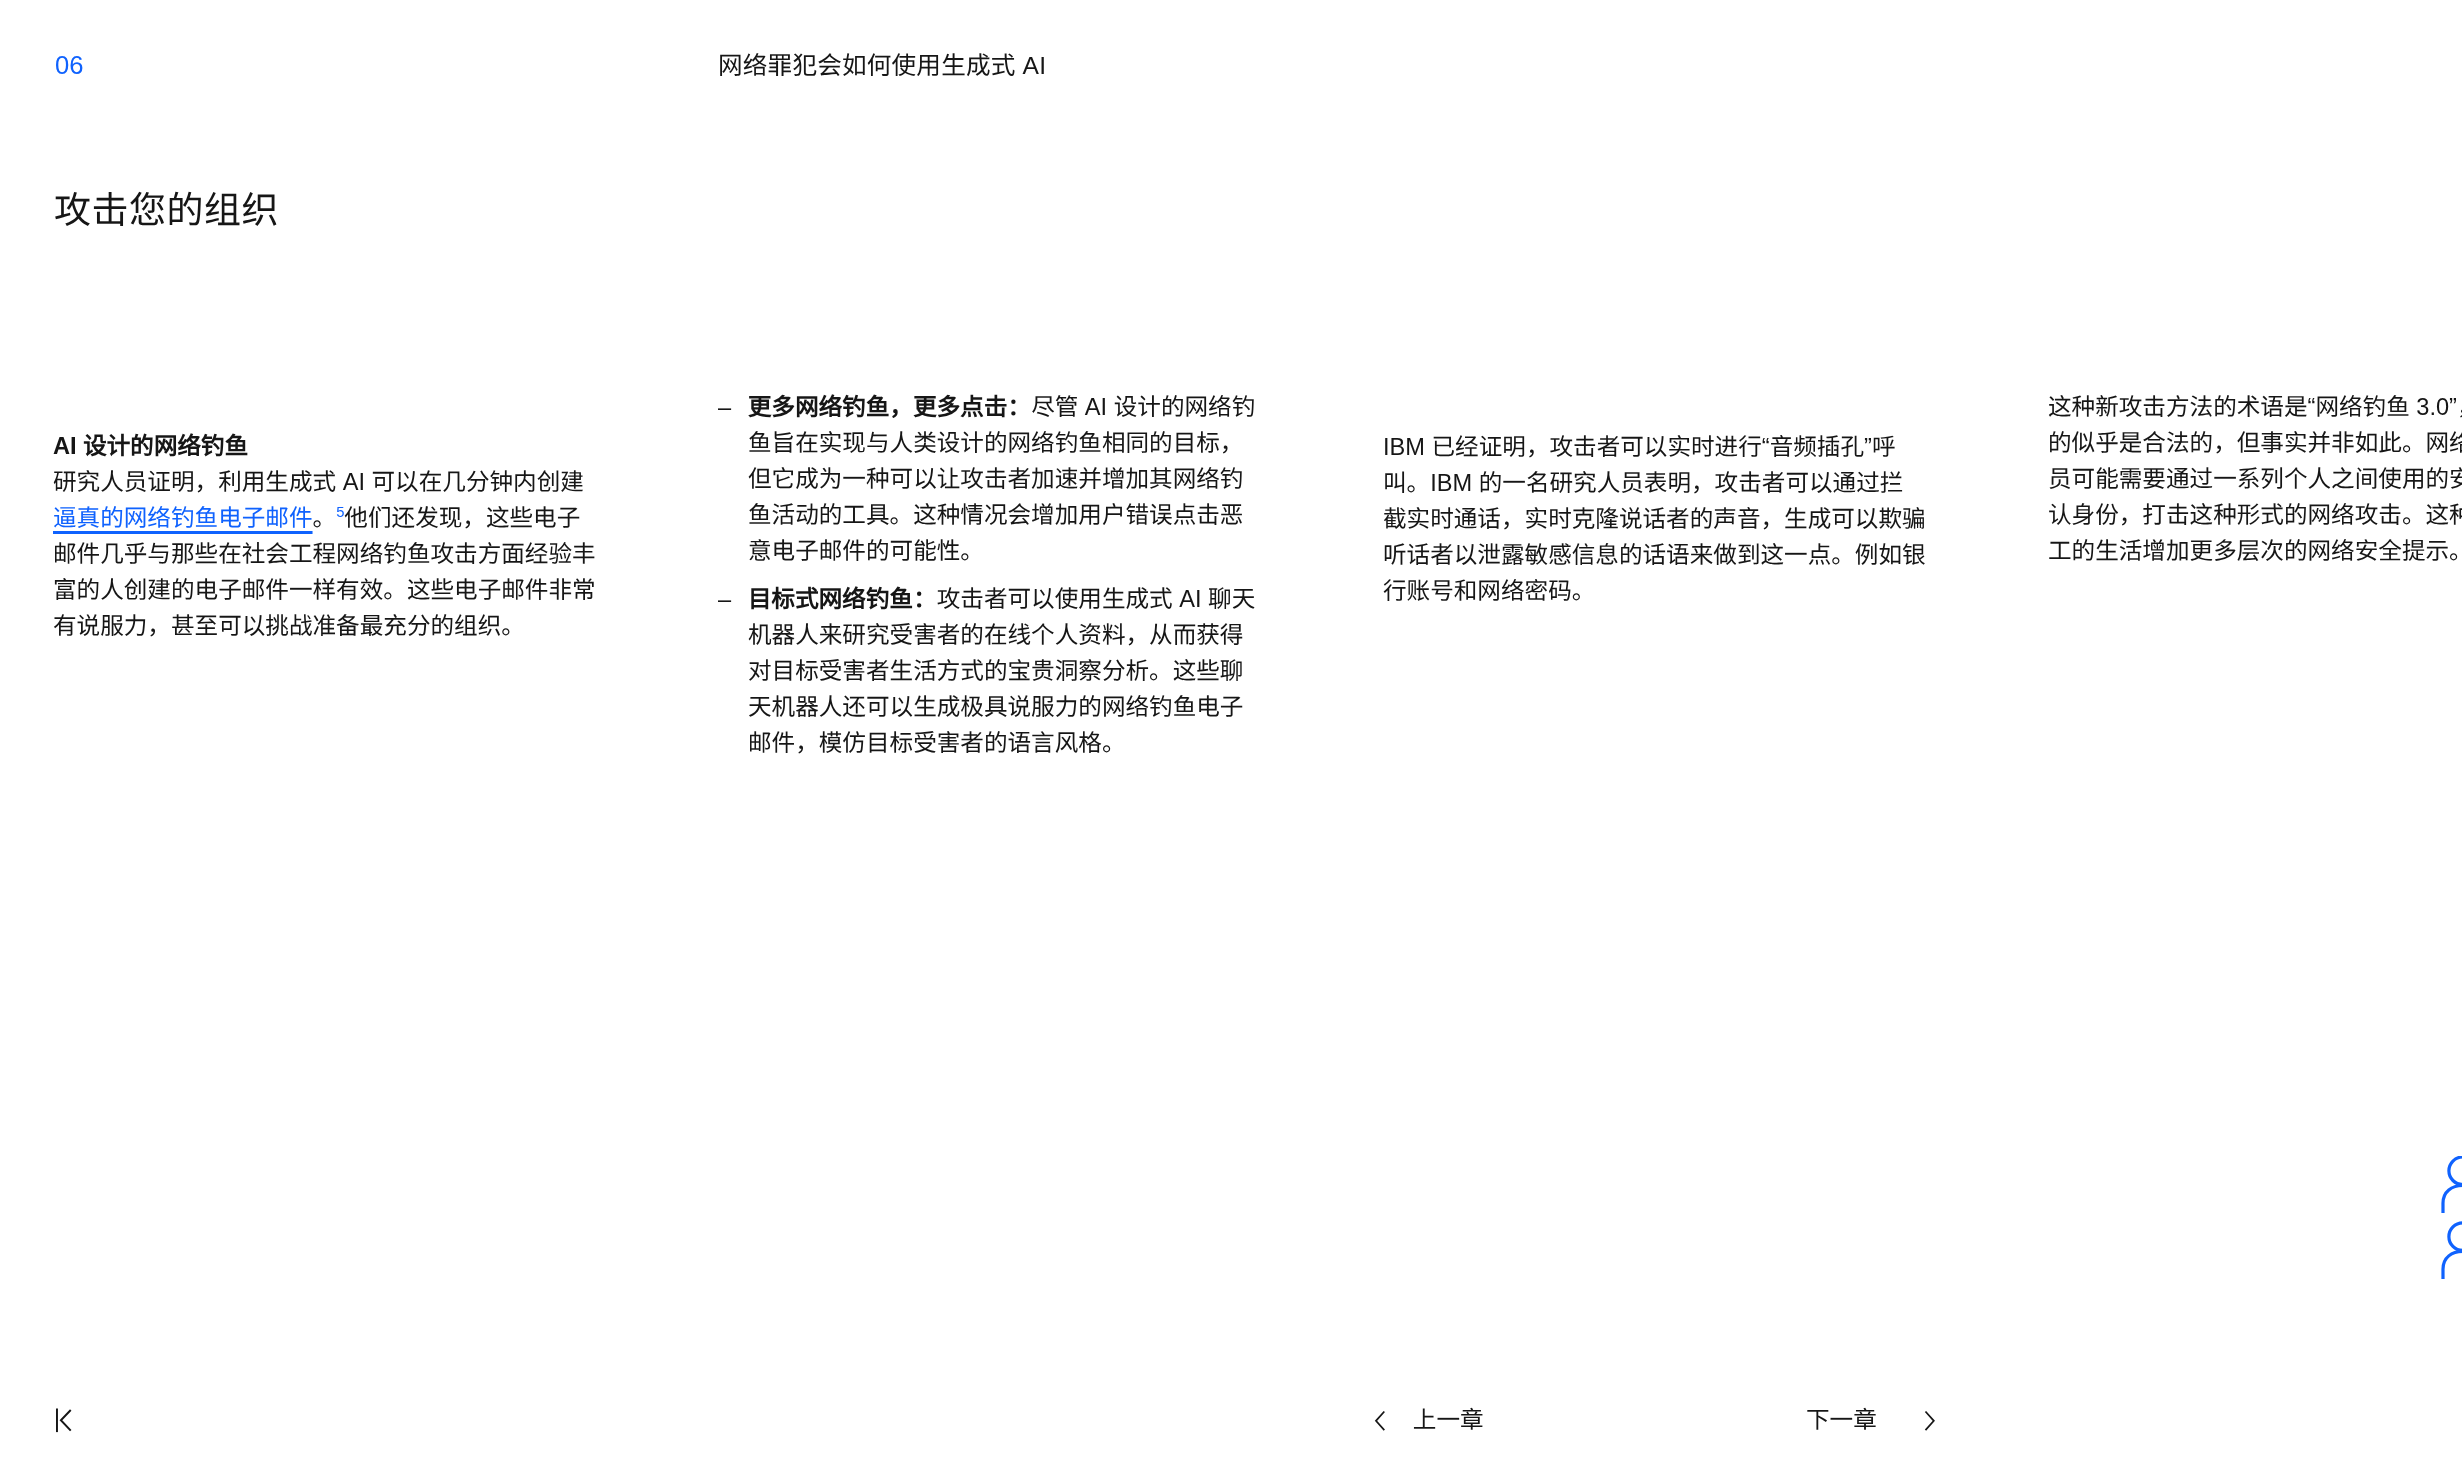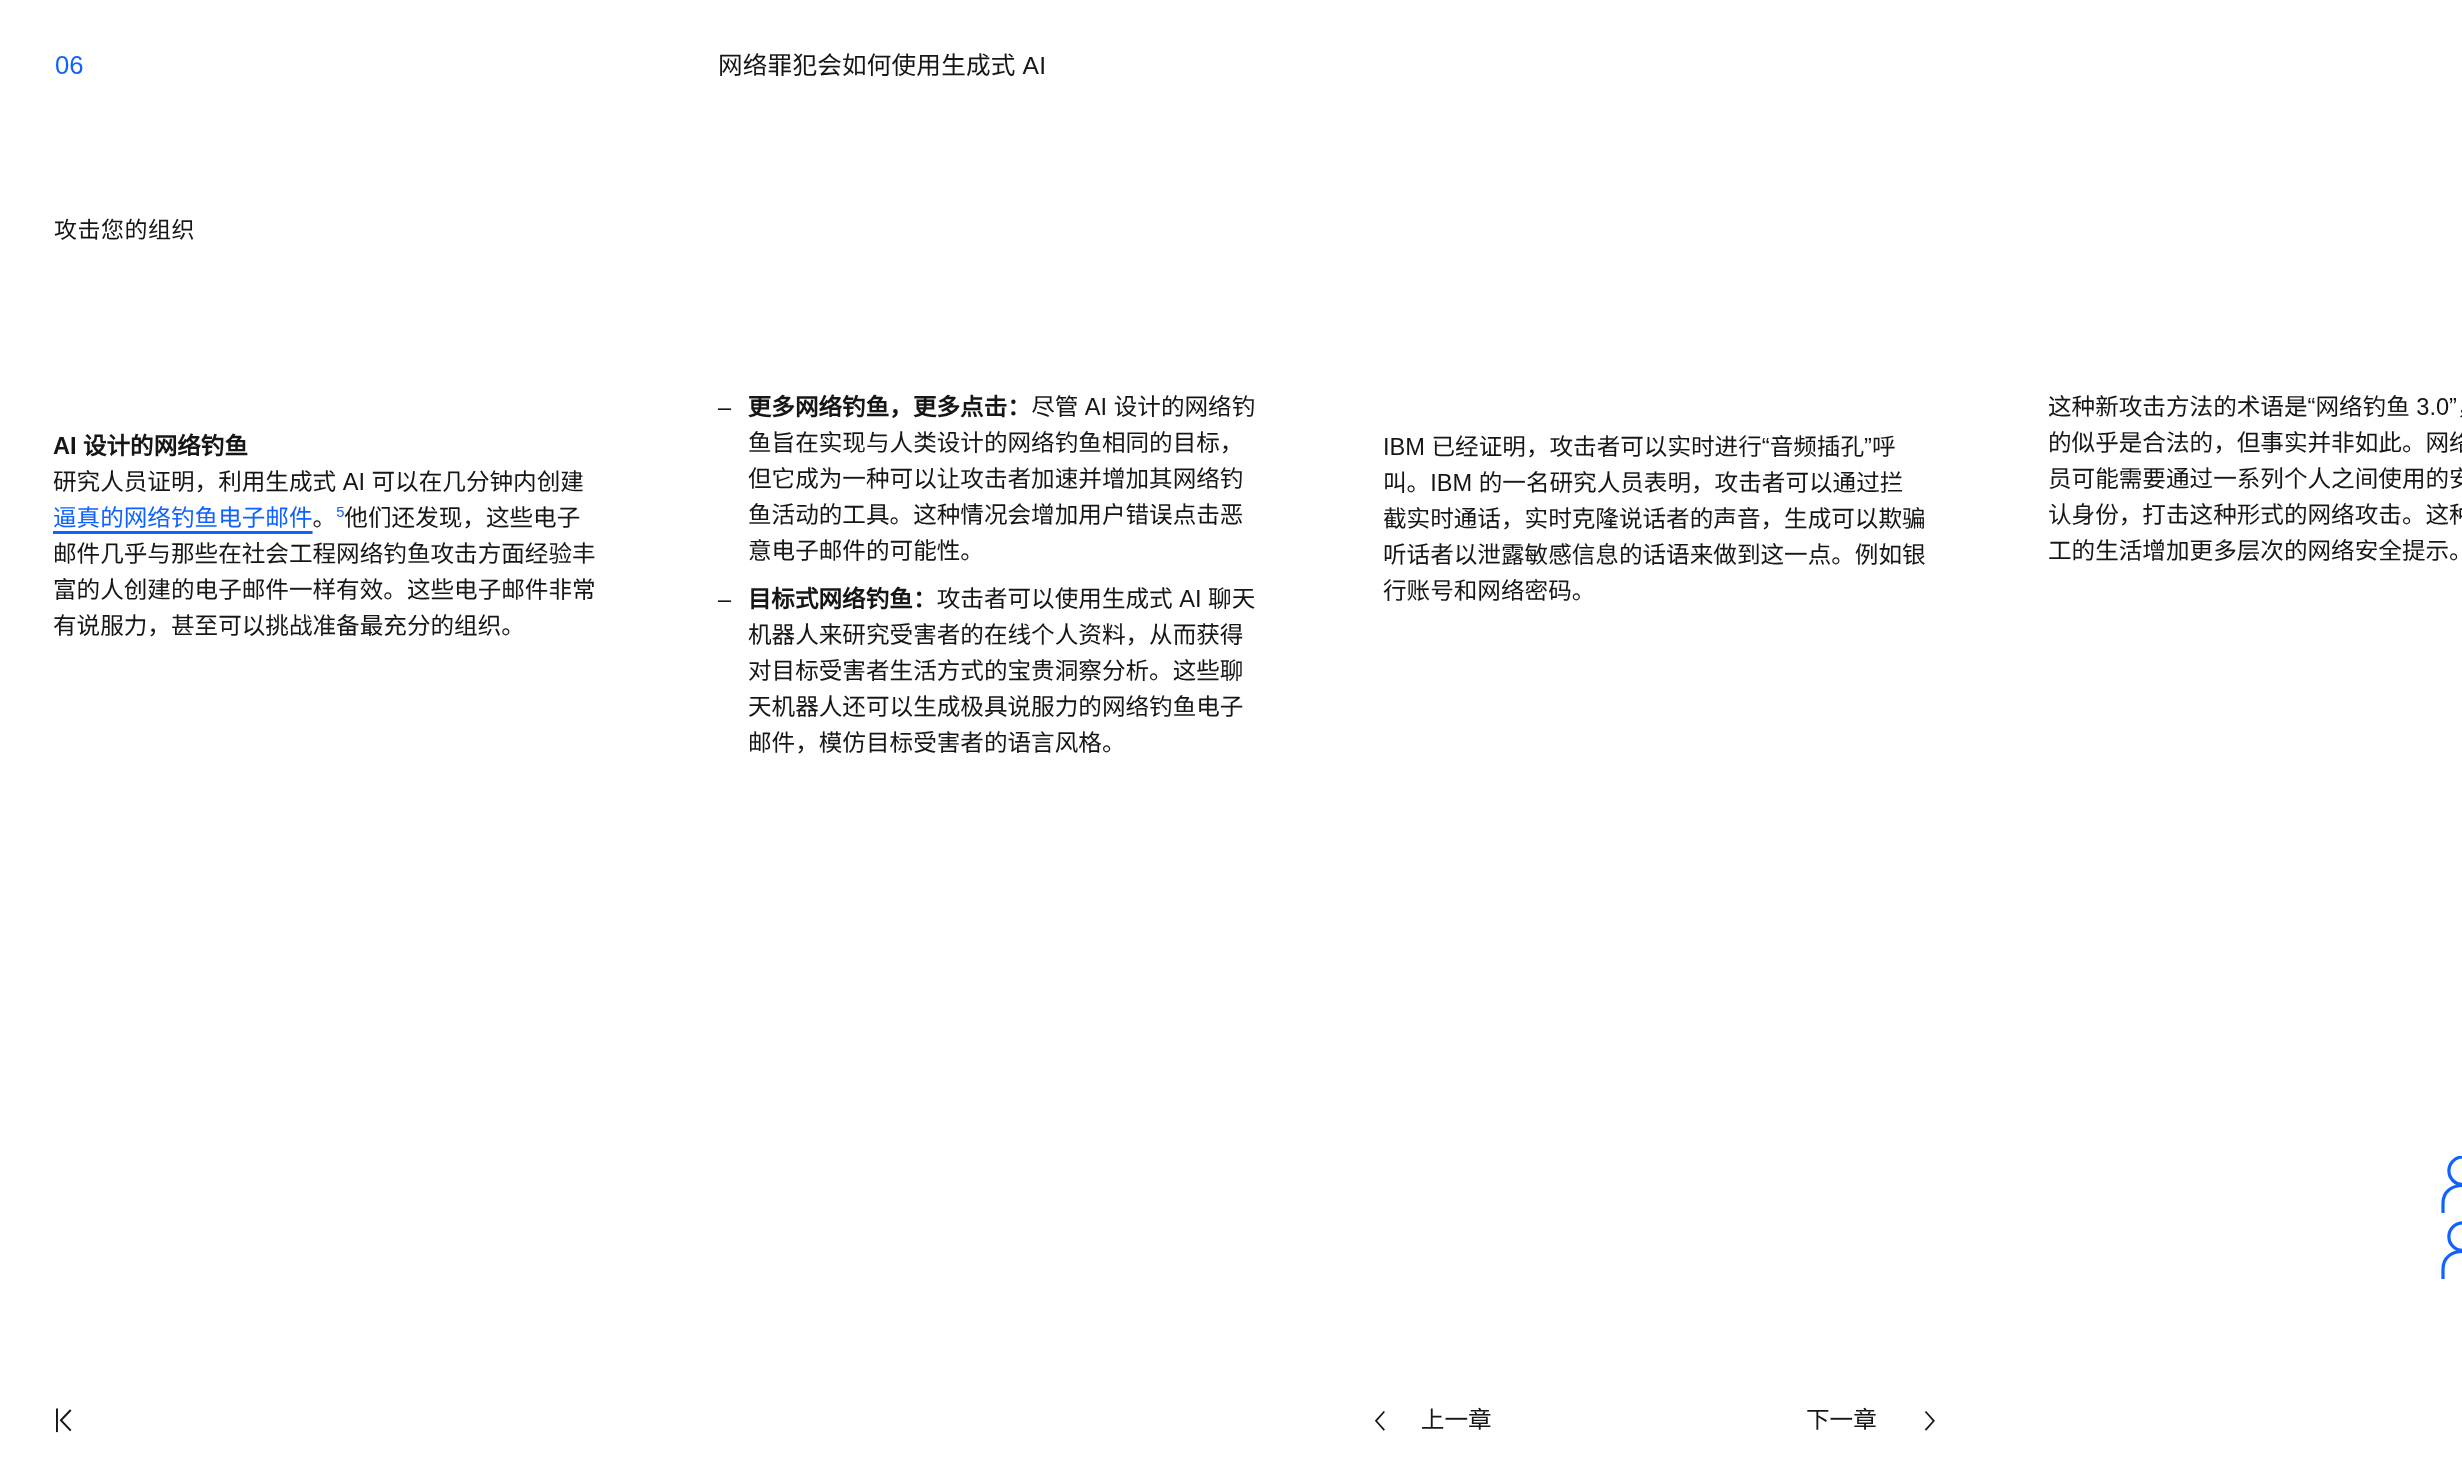--- a/index.html
+++ b/index.html
@@ -23,22 +23,22 @@
     font-size:25.6px;line-height:29.5px;font-weight:400;
     color:var(--blue);
   }
   .running-title{
     position:absolute;left:718px;top:52px;
     font-size:24.6px;line-height:28.6px;font-weight:500;
     color:var(--ink);letter-spacing:0.2px;
   }
   .section-title{
     position:absolute;left:54px;top:193px;
-    font-size:23px;line-height:35px;font-weight:400;
-    letter-spacing:0.5px;color:var(--ink);margin-top:20px;
+    font-size:37px;line-height:35px;font-weight:400;
+    letter-spacing:0.5px;color:var(--ink);
   }
 
   
   .columns{
     position:absolute;left:53px;top:389px;
     display:grid;
     grid-template-columns:repeat(4,543px);
     column-gap:122px;
     align-items:start;
   }
@@ -81,21 +81,21 @@
   
   .crowd{
     position:absolute;left:2439px;top:1156px;
     width:130px;height:123px;
   }
   .crowd svg{display:block;width:100%;height:100%;}
 
   
   .footer-item{position:absolute;display:flex;align-items:center;}
   .skip-btn{left:55px;top:1407px;width:18.7px;height:26.6px;cursor:pointer;}
-  .prev-btn{left:1374px;top:1407px;gap:35px;cursor:pointer;font-family:Liberation Serif, serif;}
+  .prev-btn{left:1374px;top:1407px;gap:27px;cursor:pointer;font-family:Liberation Serif, serif;}
   .next-btn{left:1806px;top:1407px;gap:47px;cursor:pointer;}
   .nav-label{font-size:23.6px;line-height:27.6px;color:var(--ink);}
   .chev{display:block;}
 </style>
 </head>
 <body>
 
 <div class="page">
 
   <div class="chapter-num">06</div>

